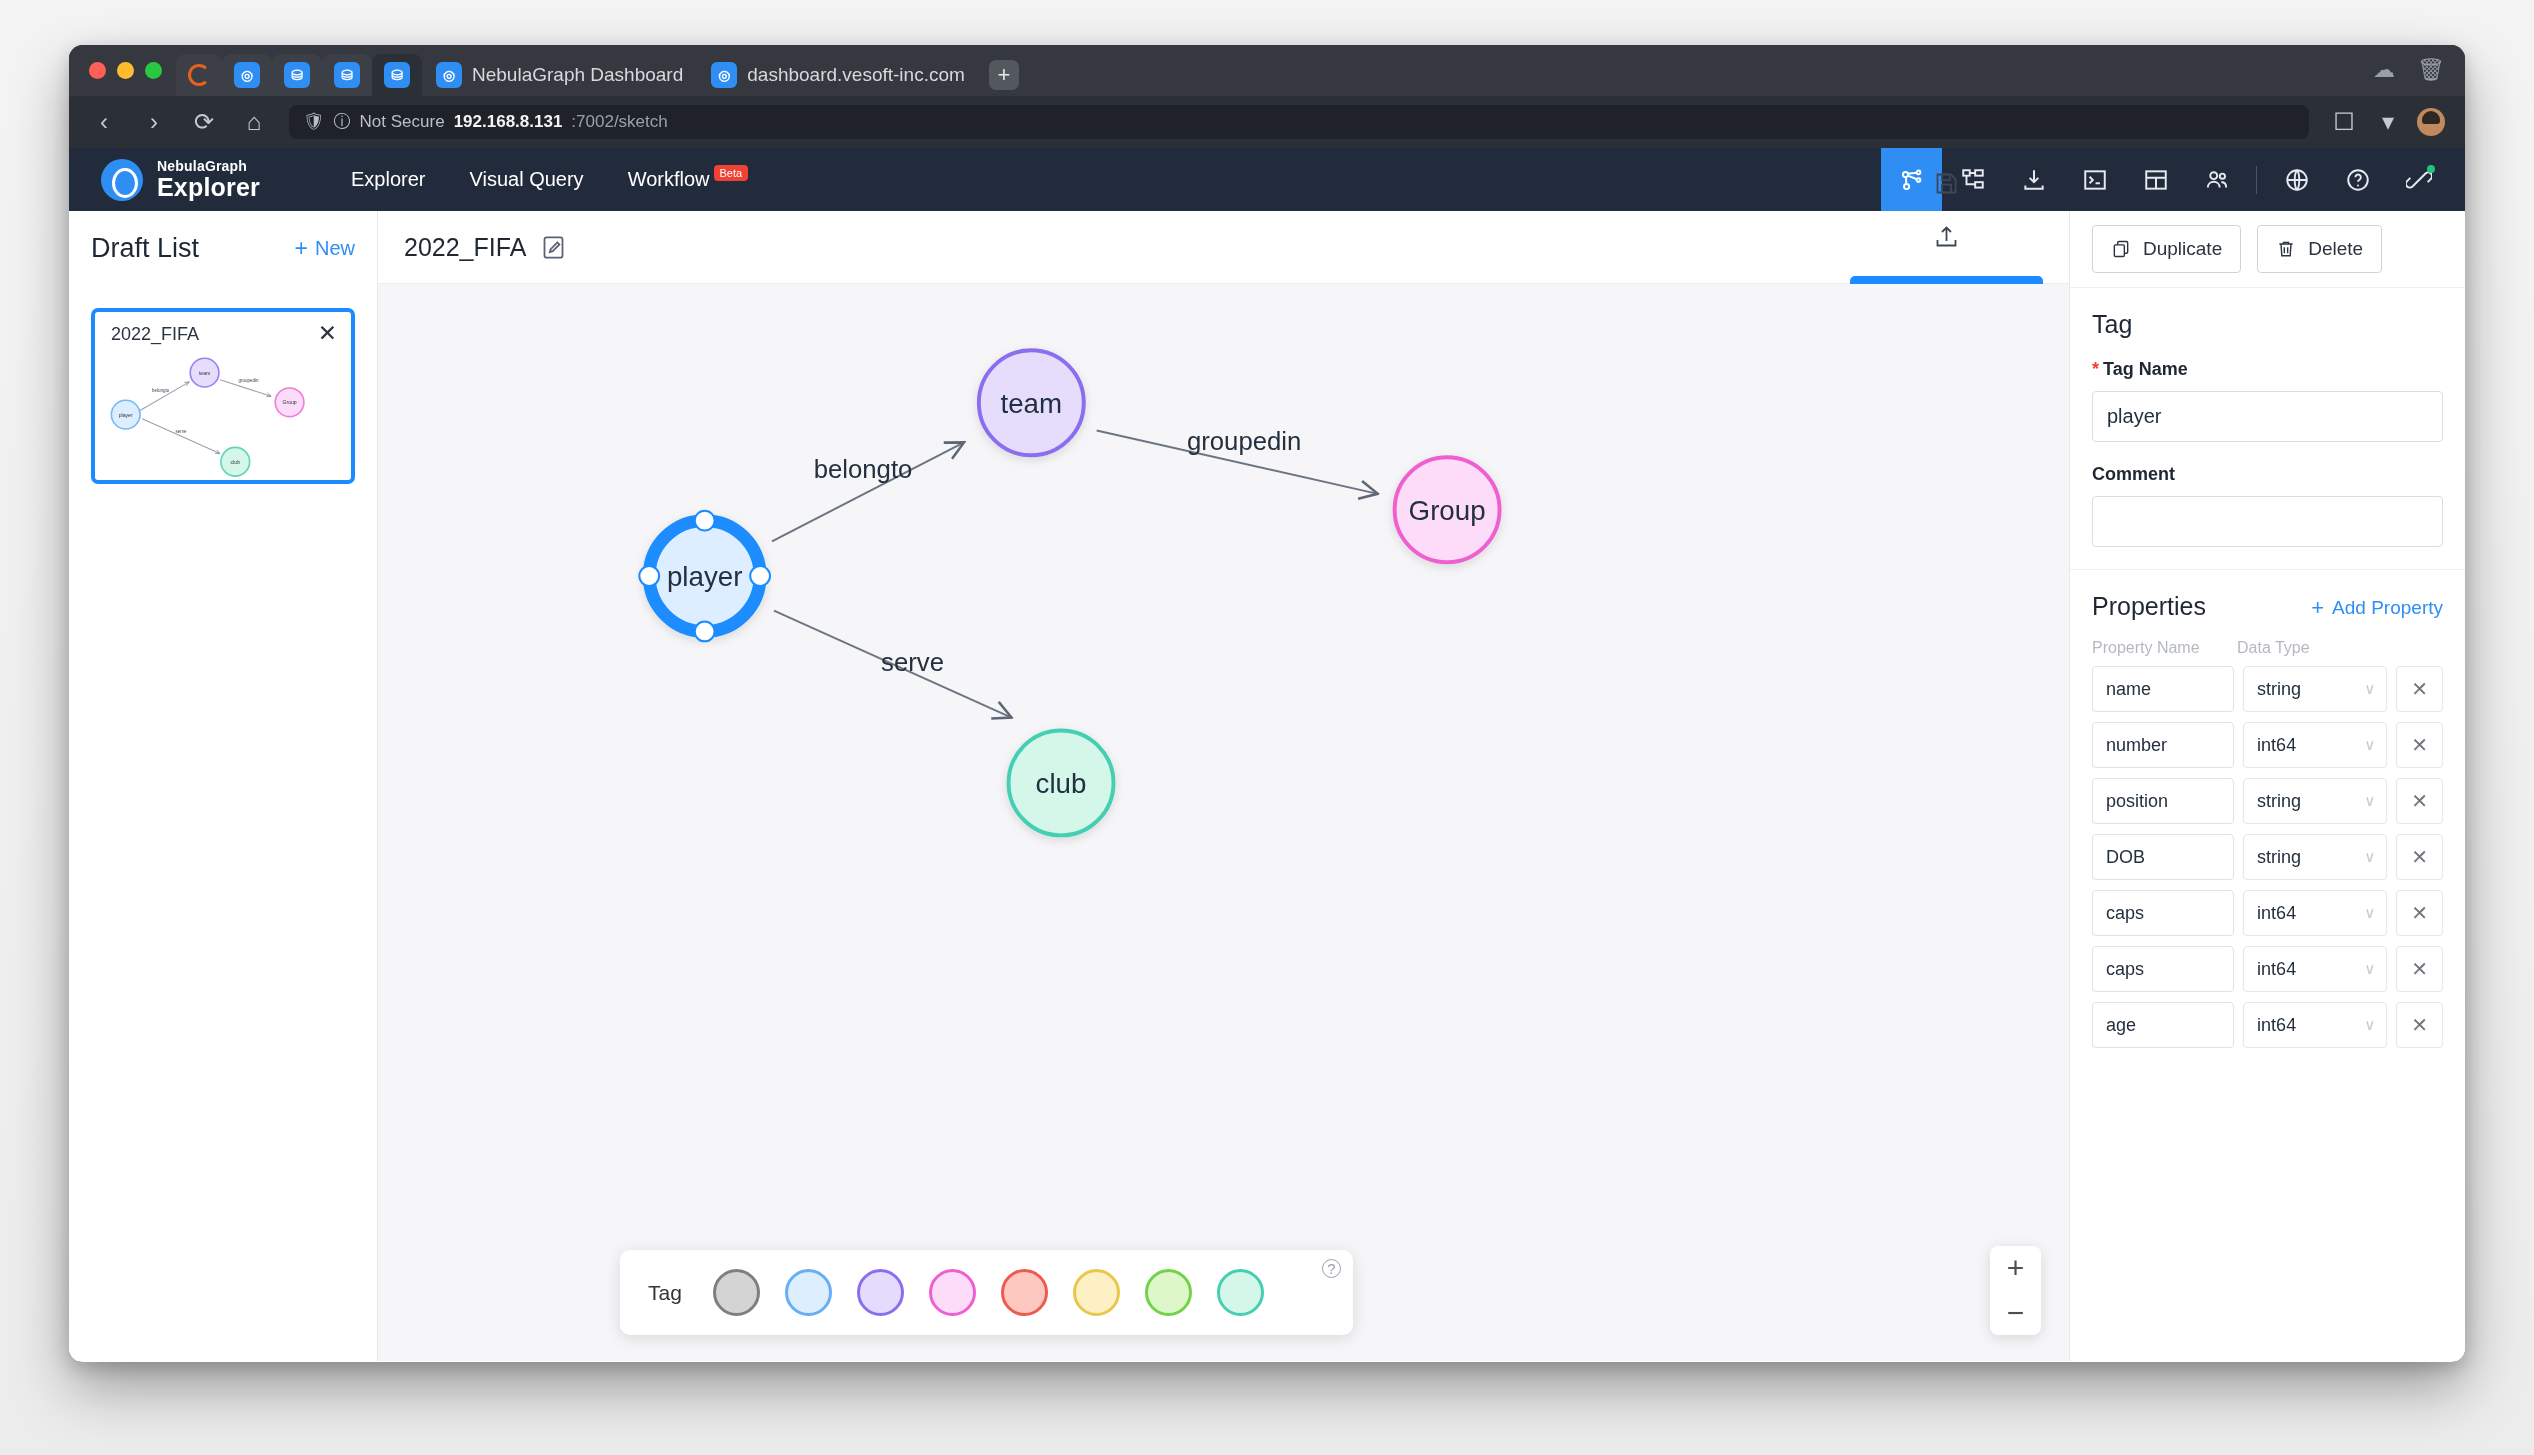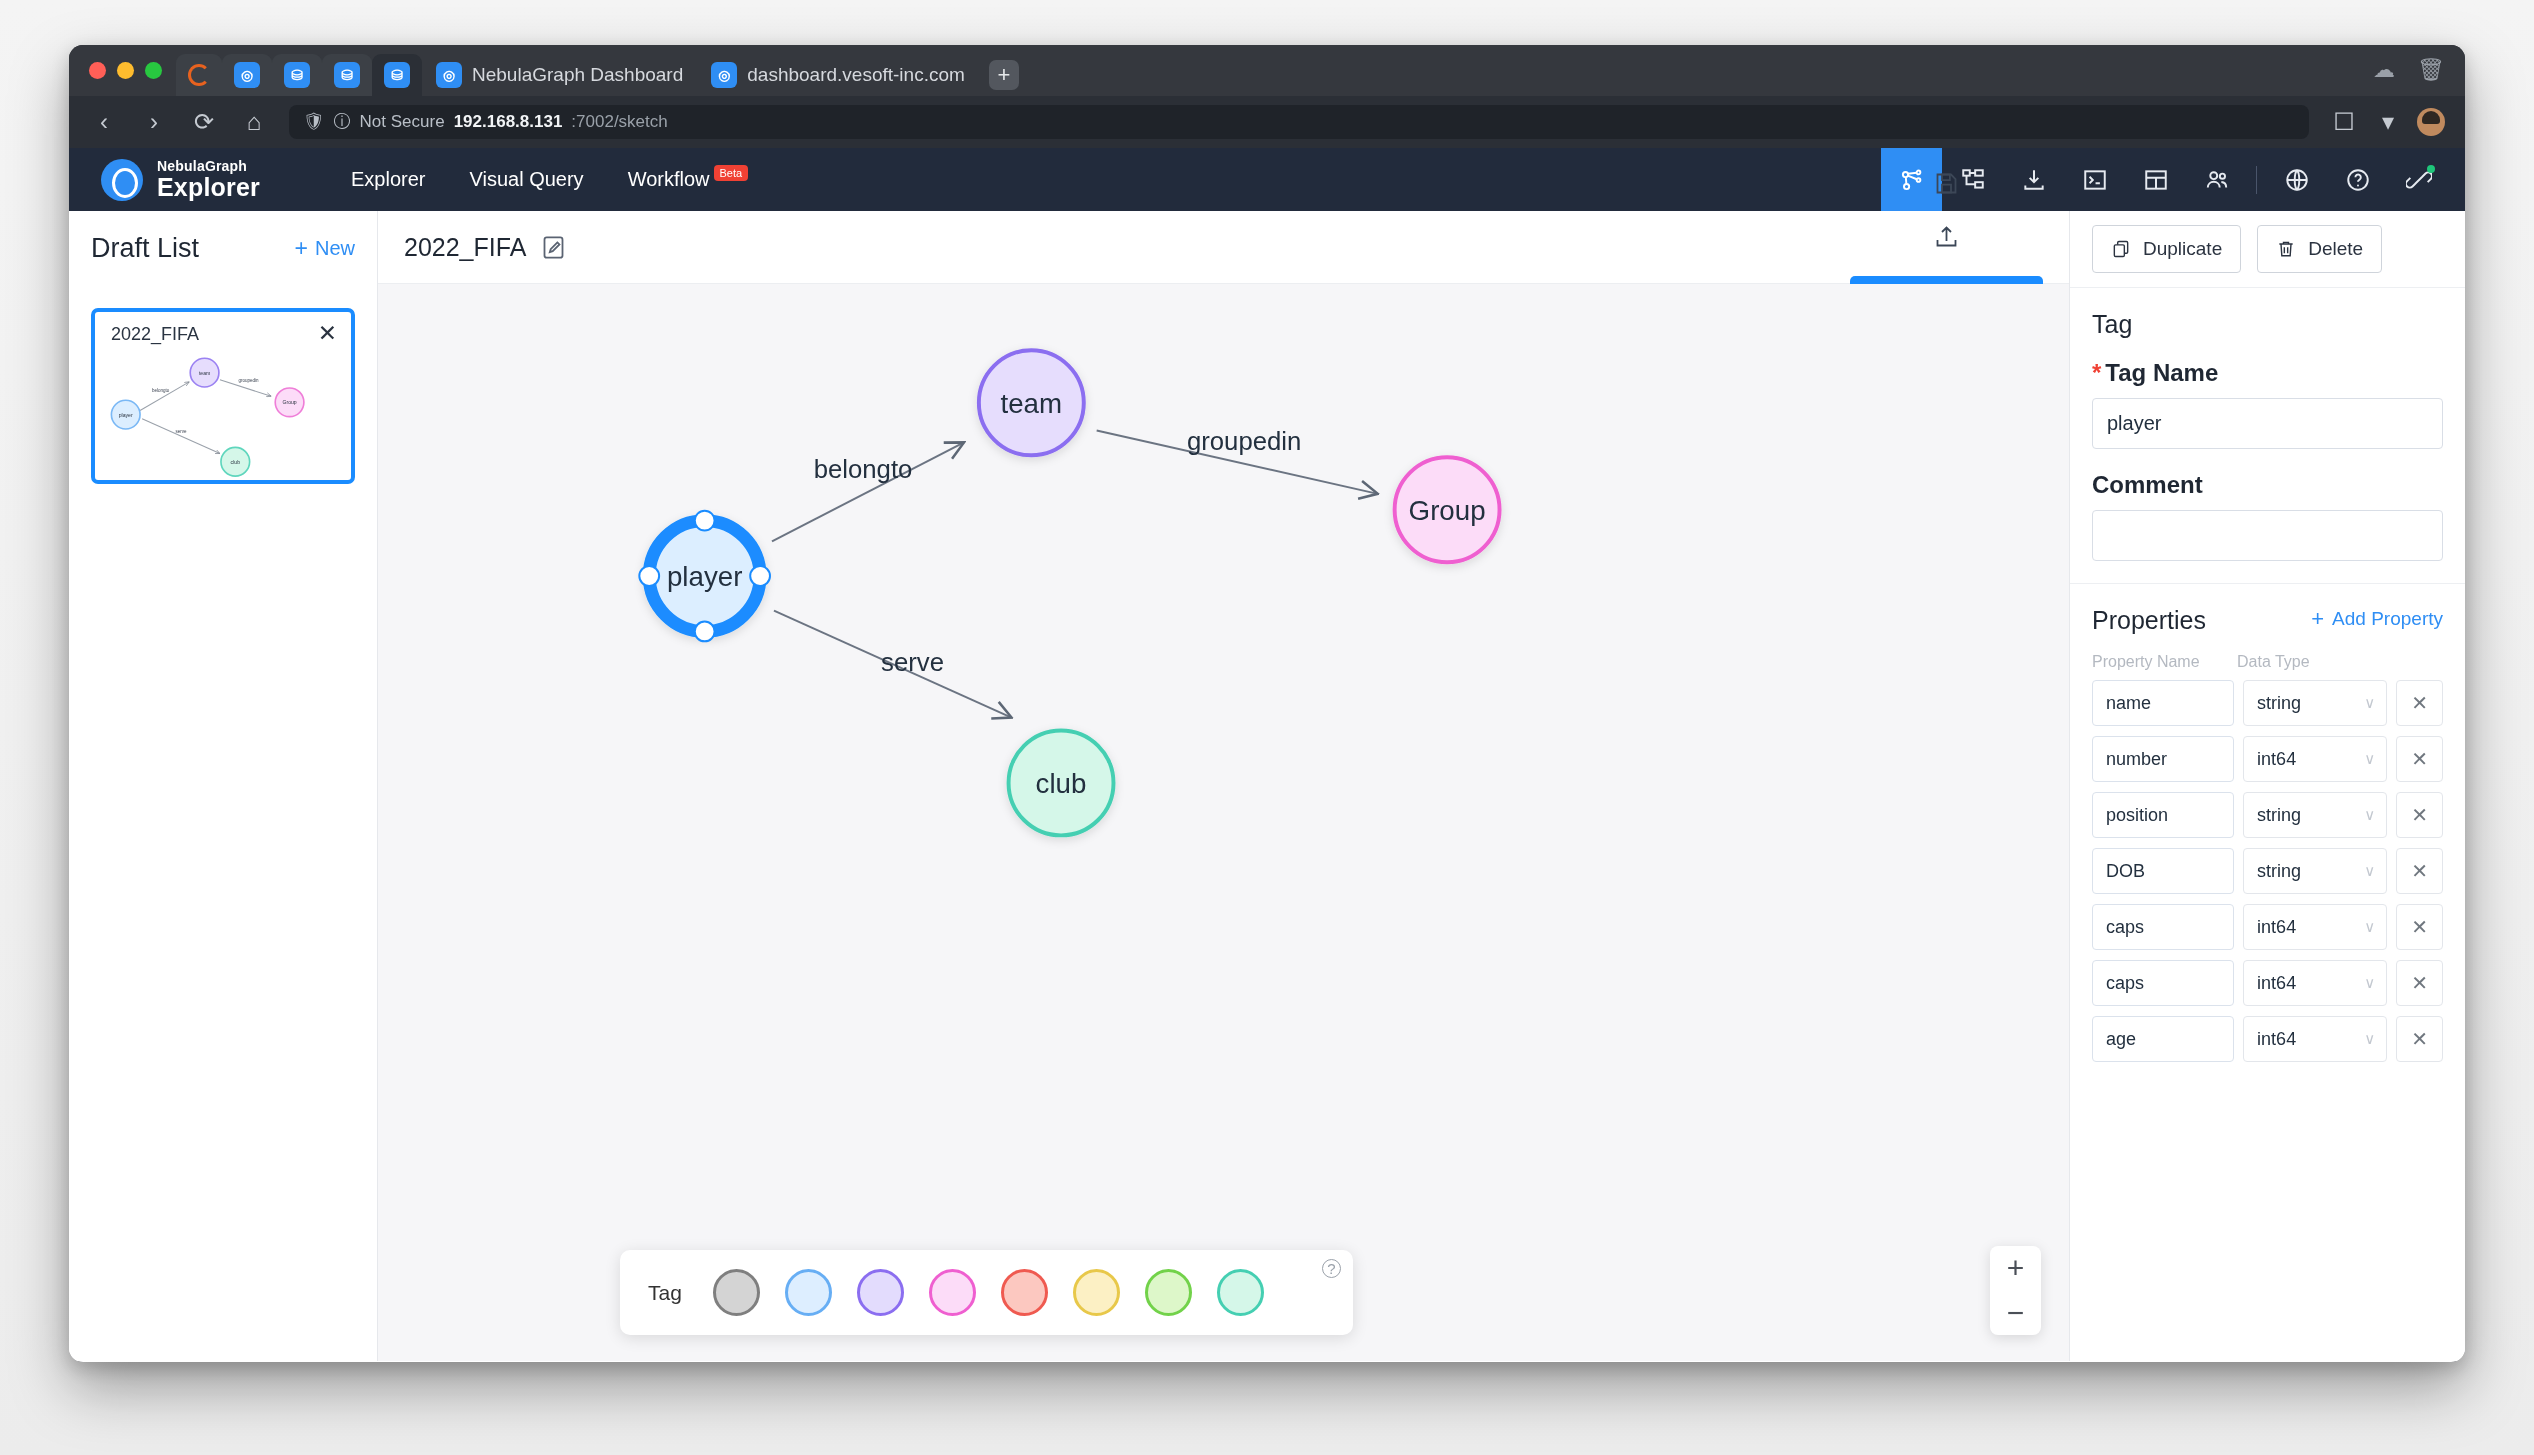--- a/index.html
+++ b/index.html
@@ -148,26 +148,26 @@
   
   .rpanel{ width:396px; background:#fff; border-left:1px solid #e6e8ec; }
   .rp-actions{ height:77px; display:flex; align-items:center; gap:16px; padding:0 22px;
     border-bottom:1px solid #edeff2;}
   .rp-btn{ height:48px; border:1px solid #cfd4db; border-radius:4px; background:#fff;
     display:flex; align-items:center; gap:12px; padding:16px 18px; font-size:19px; color:#2b3340;
     font-family:"Liberation Sans",sans-serif;}
   .rp-btn svg{ width:20px;height:20px; }
   .rp-sec{ padding:22px 22px 0 22px; }
   .rp-h{ font-size:25px; color:#1f2733; margin-bottom:20px;}
-  .rp-lab{ font-size:24px; color:#1f2733; font-weight:bold; margin-bottom:11px;}
+  .rp-lab{ font-size:18px; color:#1f2733; font-weight:bold; margin-bottom:11px;}
   .req{ color:#f04134; margin-right:4px; }
   .rp-input{ height:51px; border:1px solid #d9dee6; border-radius:4px; display:flex;
     align-items:center; padding:0 14px; font-size:20px; color:#23303f; margin-bottom:22px;}
   .rp-divider{ height:1px; background:#edeff2; margin:14px 0 0 0; }
-  .props-head{ display:flex; align-items:flex-start; justify-content:space-between; margin-bottom:18px;}
+  .props-head{ display:flex; align-items:flex-end; justify-content:space-between; margin-bottom:18px;}
   .props-h{ font-size:25px; color:#1f2733;}
   .addprop{ color:#2f8ef4; font-size:19px; display:flex; align-items:center; gap:8px;}
   .addprop .plus{ font-size:22px; }
   .colheads{ display:flex; font-size:16px; color:#b4b9c1; margin-bottom:9px;}
   .colheads .c1{ width:145px; }
   .prow{ display:flex; gap:9px; margin-bottom:10px; align-items:center;}
   .pname{ width:145px; height:46px; border:1px solid #dbe2ec; border-radius:4px;
     display:flex; align-items:center; padding:0 13px; font-size:18px; color:#23303f;}
   .ptype{ width:147px; height:46px; border:1px solid #e3e6eb; border-radius:4px;
     display:flex; align-items:center; justify-content:space-between; padding:0 11px 0 13px;

